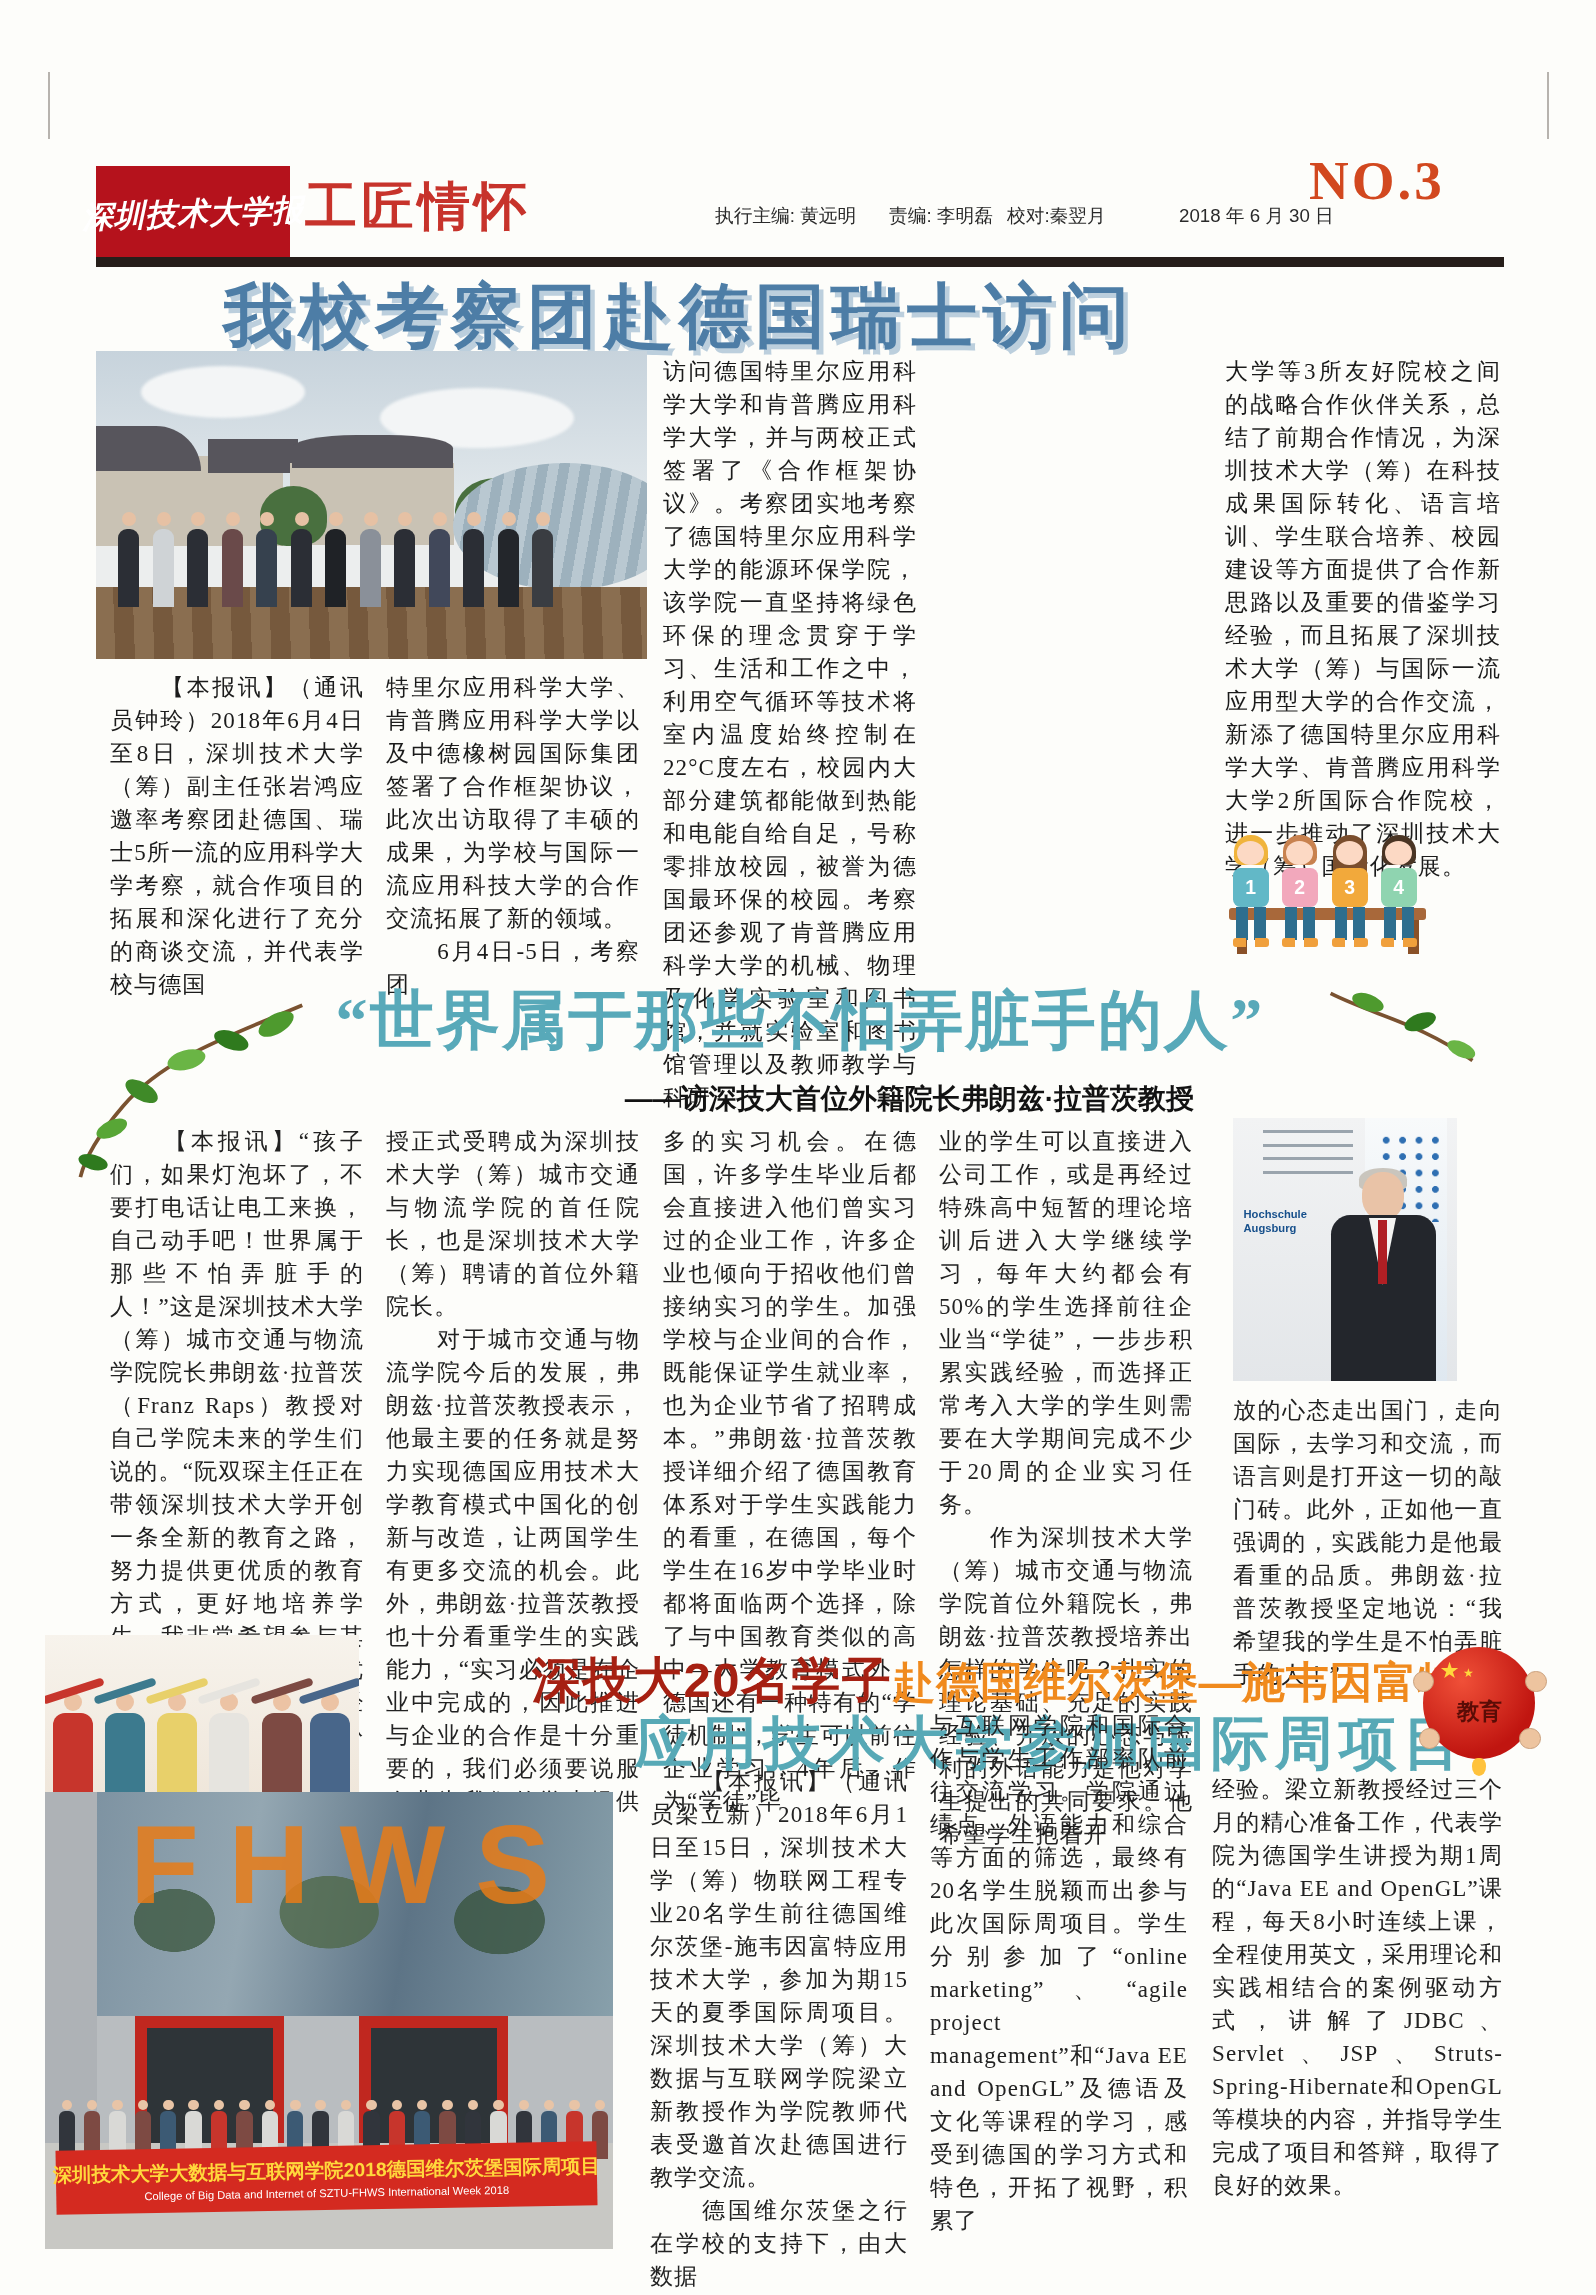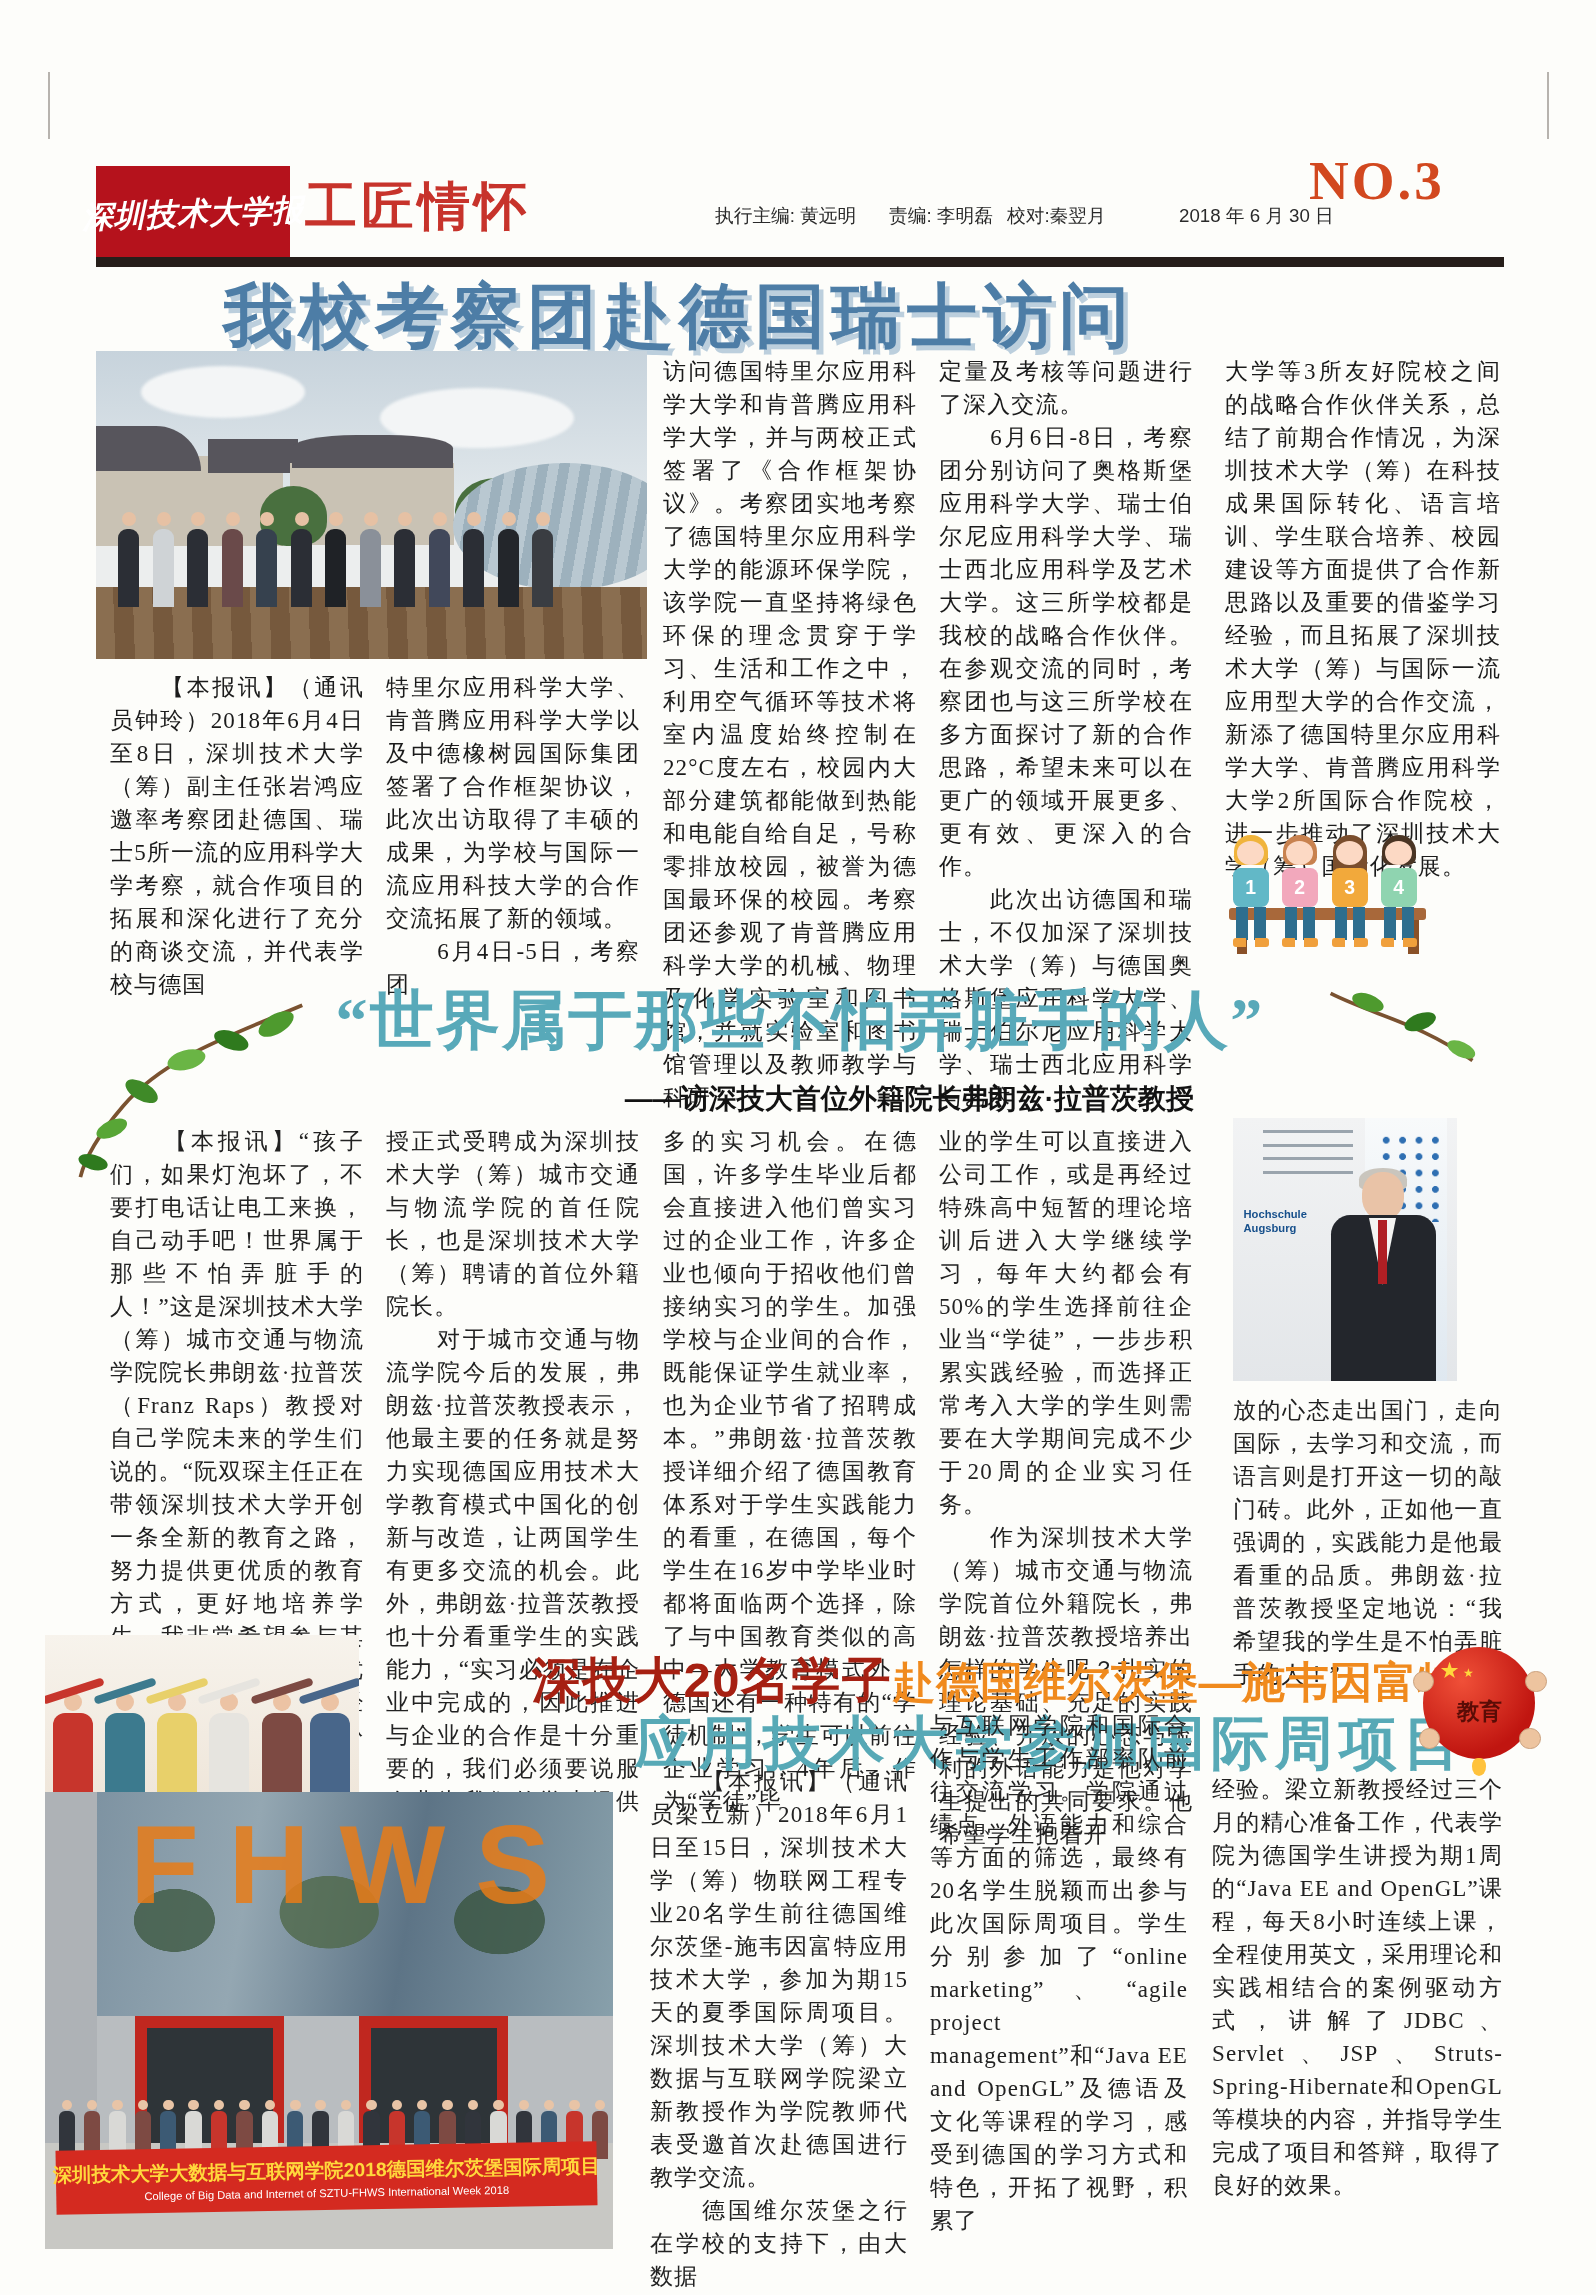--- a/index.html
+++ b/index.html
@@ -190,25 +190,20 @@
   <div class="col" style="left:110px;top:671px;width:254px;">
       <p>　　【本报讯】（通讯员钟玲）2018年6月4日至8日，深圳技术大学（筹）副主任张岩鸿应邀率考察团赴德国、瑞士5所一流的应用科学大学考察，就合作项目的拓展和深化进行了充分的商谈交流，并代表学校与德国</p>
     </div>
   <div class="col" style="left:386px;top:671px;width:254px;">
       <p>特里尔应用科学大学、肯普腾应用科学大学以及中德橡树园国际集团签署了合作框架协议，此次出访取得了丰硕的成果，为学校与国际一流应用科技大学的合作交流拓展了新的领域。</p>
       <p>　　6月4日-5日，考察团</p>
     </div>
   <div class="col" style="left:663px;top:355px;width:254px;">
       <p>访问德国特里尔应用科学大学和肯普腾应用科学大学，并与两校正式签署了《合作框架协议》。考察团实地考察了德国特里尔应用科学大学的能源环保学院，该学院一直坚持将绿色环保的理念贯穿于学习、生活和工作之中，利用空气循环等技术将室内温度始终控制在22°C度左右，校园内大部分建筑都能做到热能和电能自给自足，号称零排放校园，被誉为德国最环保的校园。考察团还参观了肯普腾应用科学大学的机械、物理及化学实验室和图书馆，并就实验室和图书馆管理以及教师教学与科研</p>
     </div>
-  <div class="col" style="left:939px;top:355px;width:254px;">
-      <p>定量及考核等问题进行了深入交流。</p>
-      <p>　　6月6日-8日，考察团分别访问了奥格斯堡应用科学大学、瑞士伯尔尼应用科学大学、瑞士西北应用科学及艺术大学。这三所学校都是我校的战略合作伙伴。在参观交流的同时，考察团也与这三所学校在多方面探讨了新的合作思路，希望未来可以在更广的领域开展更多、更有效、更深入的合作。</p>
-      <p>　　此次出访德国和瑞士，不仅加深了深圳技术大学（筹）与德国奥格斯堡应用科学大学、瑞士伯尔尼应用科学大学、瑞士西北应用科学与艺术</p>
-    </div>
   <div class="col" style="left:1225px;top:355px;width:276px;">
       <p>大学等3所友好院校之间的战略合作伙伴关系，总结了前期合作情况，为深圳技术大学（筹）在科技成果国际转化、语言培训、学生联合培养、校园建设等方面提供了合作新思路以及重要的借鉴学习经验，而且拓展了深圳技术大学（筹）与国际一流应用型大学的合作交流，新添了德国特里尔应用科学大学、肯普腾应用科学大学2所国际合作院校，进一步推动了深圳技术大学（筹）国际化发展。</p>
     </div>
 
   <div class="kids">
     <div class="bench"></div>
     <div class="kid" style="left:0;">
       <div class="hair" style="background:#f0b43c;"></div>
         <div class="face"></div>
       <div class="shirt" style="background:#62b8c7;">1</div>

